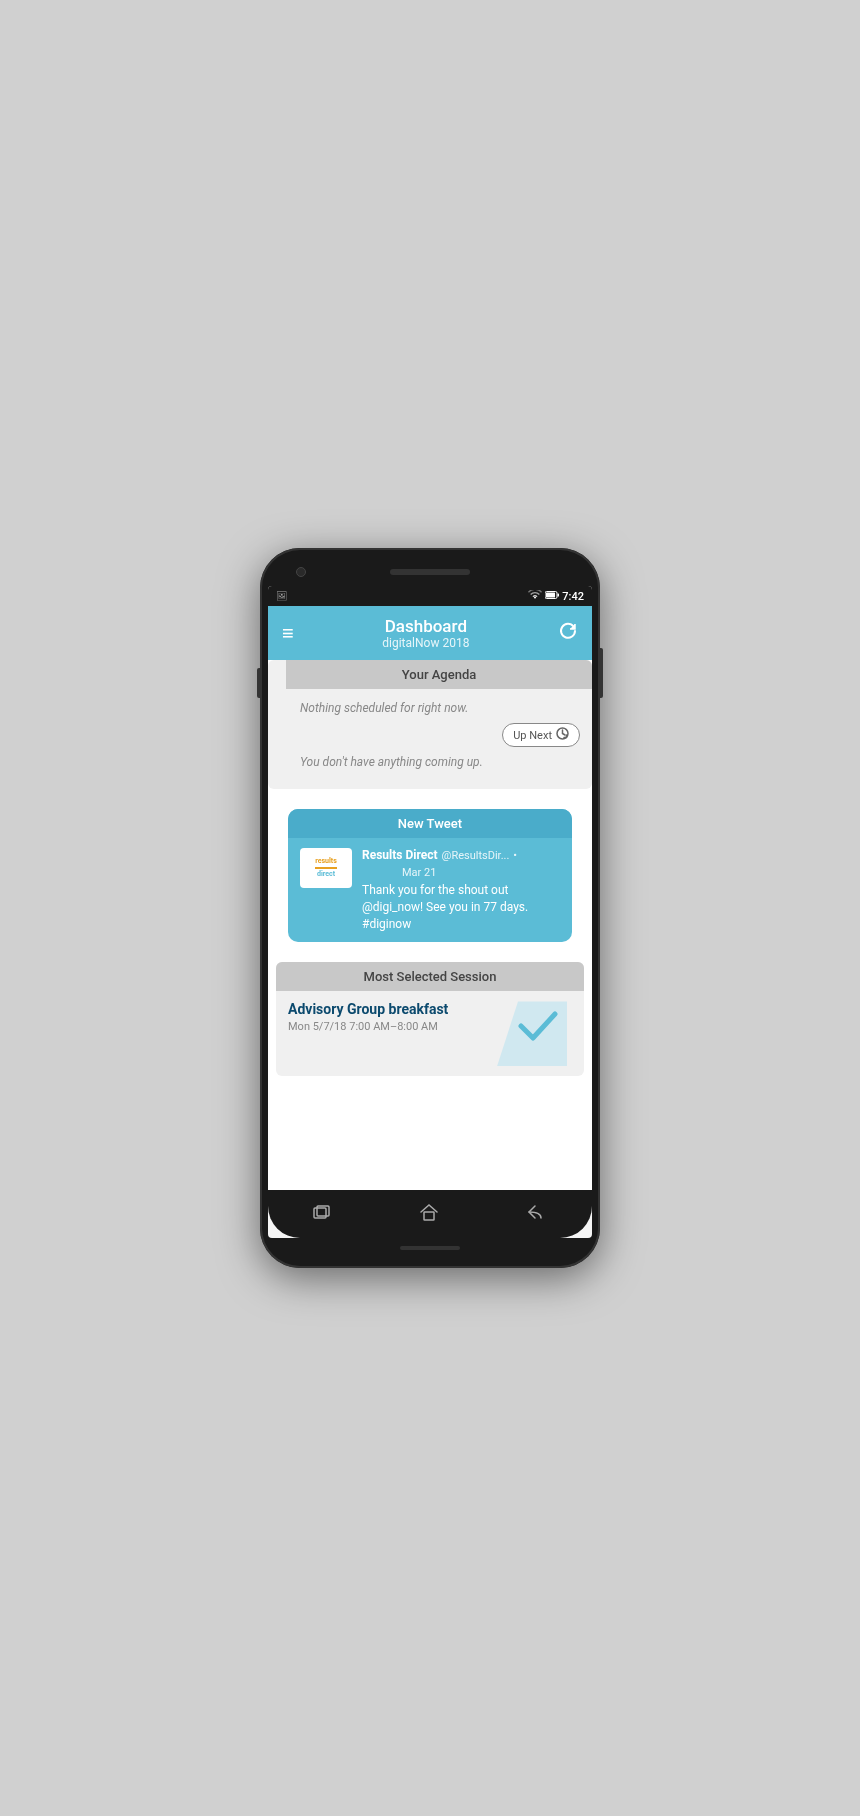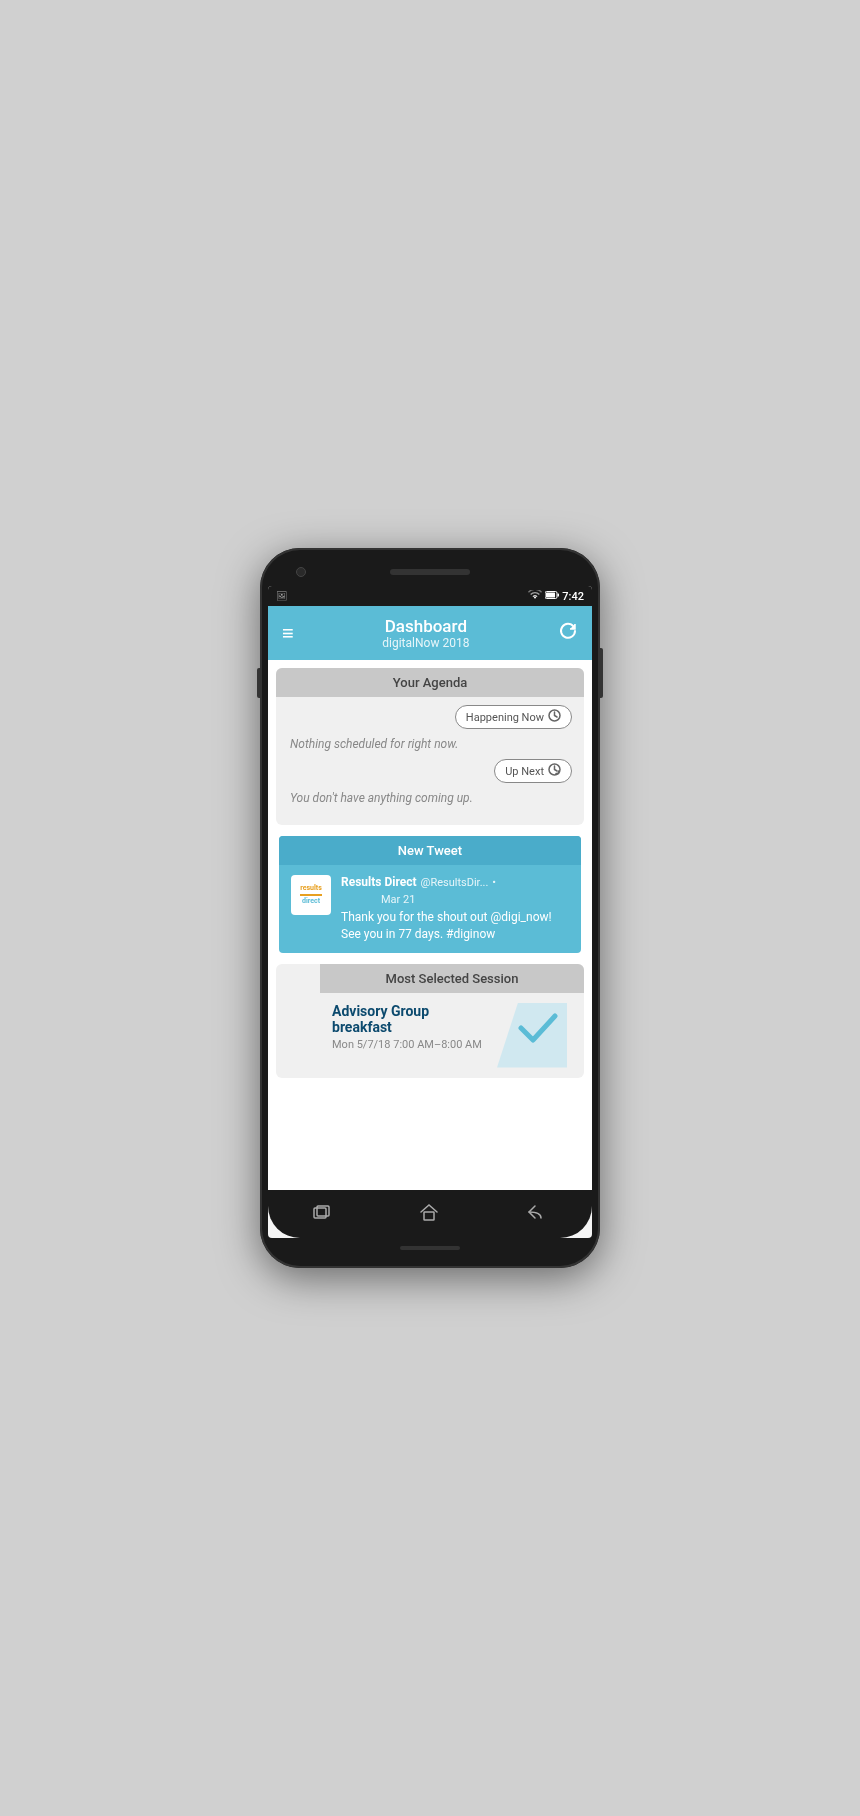--- a/index.html
+++ b/index.html
@@ -114,23 +114,24 @@
 
     .content {
       flex: 1;
       overflow-y: auto;
       background: white;
     }
 
     
     .card {
       background: #f0f0f0;
-      margin: 8px;
+      margin: 0;
       border-radius: 6px;
       overflow: hidden;
+      padding-left: 18px;
     }
 
     .card-header {
       background: #c8c8c8;
       padding: 7px 12px;
       font-size: 13px;
       color: #444;
       font-weight: 500;
       text-align: center;
     }
@@ -160,42 +161,42 @@
     .section-message {
       font-style: italic;
       color: #888;
       font-size: 12px;
       padding: 4px 2px 8px;
     }
 
     
     .tweet-card {
       background: #5bbcd6;
-      margin: 11px;
-      border-radius: 4px;
+      margin: 20px;
+      border-radius: 10px;
       overflow: hidden;
     }
 
     .tweet-header {
       background: #4aacca;
       padding: 7px 12px;
       font-size: 13px;
       color: white;
       font-weight: 500;
       text-align: center;
     }
 
     .tweet-body {
       padding: 10px 12px;
       display: flex;
       gap: 10px;
     }
 
     .tweet-avatar {
-      width: 40px;
+      width: 52px;
       height: 40px;
       border-radius: 4px;
       background: white;
       flex-shrink: 0;
       display: flex;
       align-items: center;
       justify-content: center;
       overflow: hidden;
     }
 
@@ -238,21 +239,20 @@
       margin-top: 3px;
       line-height: 1.4;
     }
 
     
     .session-card {
       background: #f0f0f0;
       margin: 8px;
       border-radius: 6px;
       overflow: hidden;
-      padding-left: 44px;
     }
 
     .session-body {
       padding: 10px 12px;
       display: flex;
       align-items: stretch;
       position: relative;
     }
 
     .session-info {
@@ -405,31 +405,20 @@
         </svg>
       </span>
     </div>
 
     <div class="content">
 
       <div class="card">
         <div class="card-header">Your Agenda</div>
         <div class="card-body">
 
-          <div class="section-label">
-            <div class="section-badge">
-              <span>Happening Now</span>
-              <span>
-                <svg width="13" height="13" viewBox="0 0 13 13" fill="none" stroke="#666" stroke-width="1.5">
-                  <circle cx="6.5" cy="6.5" r="5.5"></circle>
-                  <polyline points="6.5,3 6.5,6.5 9,8" stroke-linecap="round"></polyline>
-                </svg>
-              </span>
-            </div>
-          </div>
 
           <div class="section-message">Nothing scheduled for right now.</div>
 
           <div class="section-label">
             <div class="section-badge">
               <span>Up Next</span>
               <span>
                 <svg width="13" height="13" viewBox="0 0 13 13" fill="none" stroke="#666" stroke-width="1.5">
                   <circle cx="6.5" cy="6.5" r="5.5"></circle>
                   <polyline points="6.5,3 6.5,6.5 9,8" stroke-linecap="round"></polyline>

